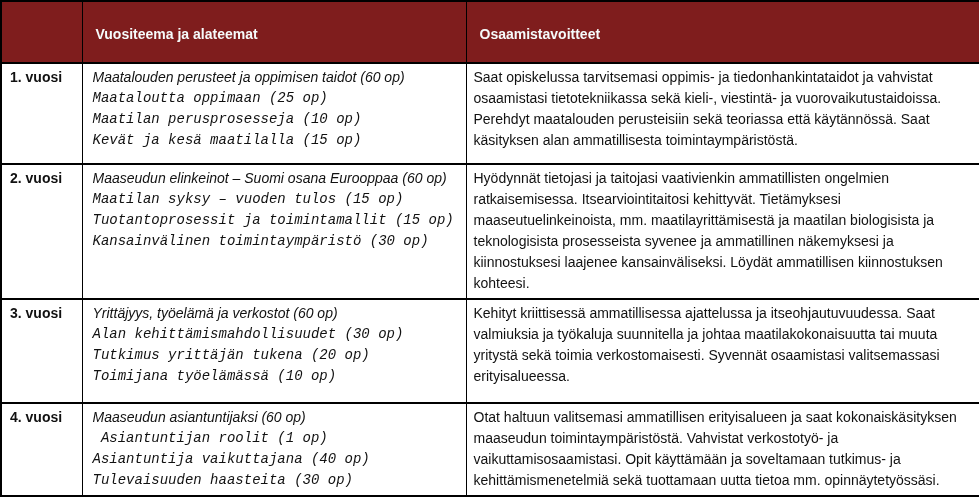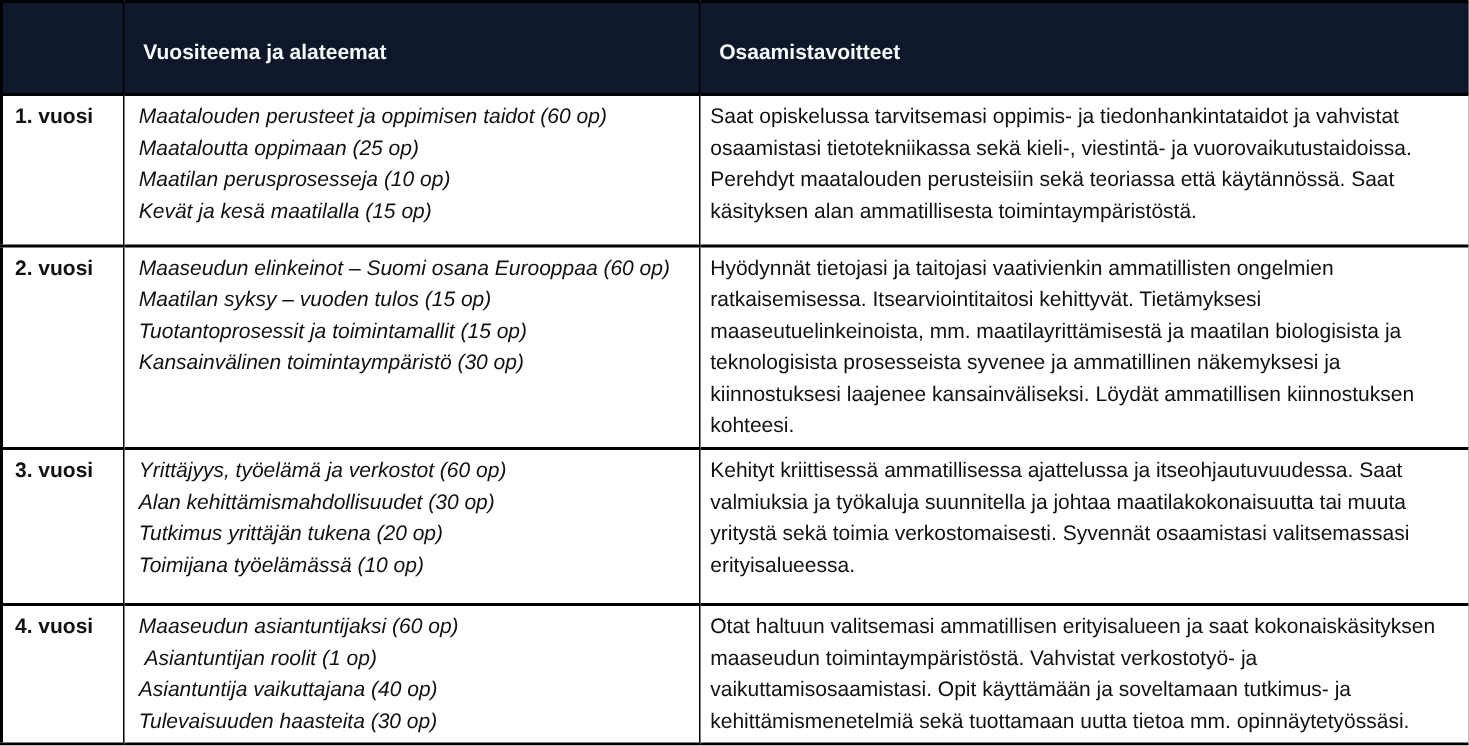--- a/index.html
+++ b/index.html
@@ -21,21 +21,21 @@
     border: 1px solid #000000;
     border-top-width: 2px;
     border-bottom-width: 2px;
     vertical-align: top;
     color: #111111;
     font-size: 14px;
     line-height: 21px;
     padding: 0;
   }
   thead th {
-    background: #0f172a;
+    background: #7f1d1d;
     color: #f6fbfb;
     font-weight: bold;
     text-align: left;
     vertical-align: middle;
     height: 62px;
     padding: 4px 6px 0 13px;
   }
   thead th.year-head { padding-left: 8px; }
   tr.row-1 { height: 101px; margin-top: 36px; }
   tr.row-2 { height: 129px; }
@@ -47,20 +47,21 @@
     white-space: nowrap;
   }
   td.theme-cell { padding: 3px 8px 0 10px; }
   .theme-title {
     font-weight: normal;
     font-style: italic;
   }
   .subtheme {
     font-style: italic;
     white-space: pre-wrap;
+    font-family: Liberation Mono, monospace;
   }
   td.objectives-cell { padding: 3px 8px 4px 7px; }
 </style>
 </head>
 <body>
 
 <table class="curriculum">
   <colgroup>
     <col style="width:81px">
     <col style="width:384px">

